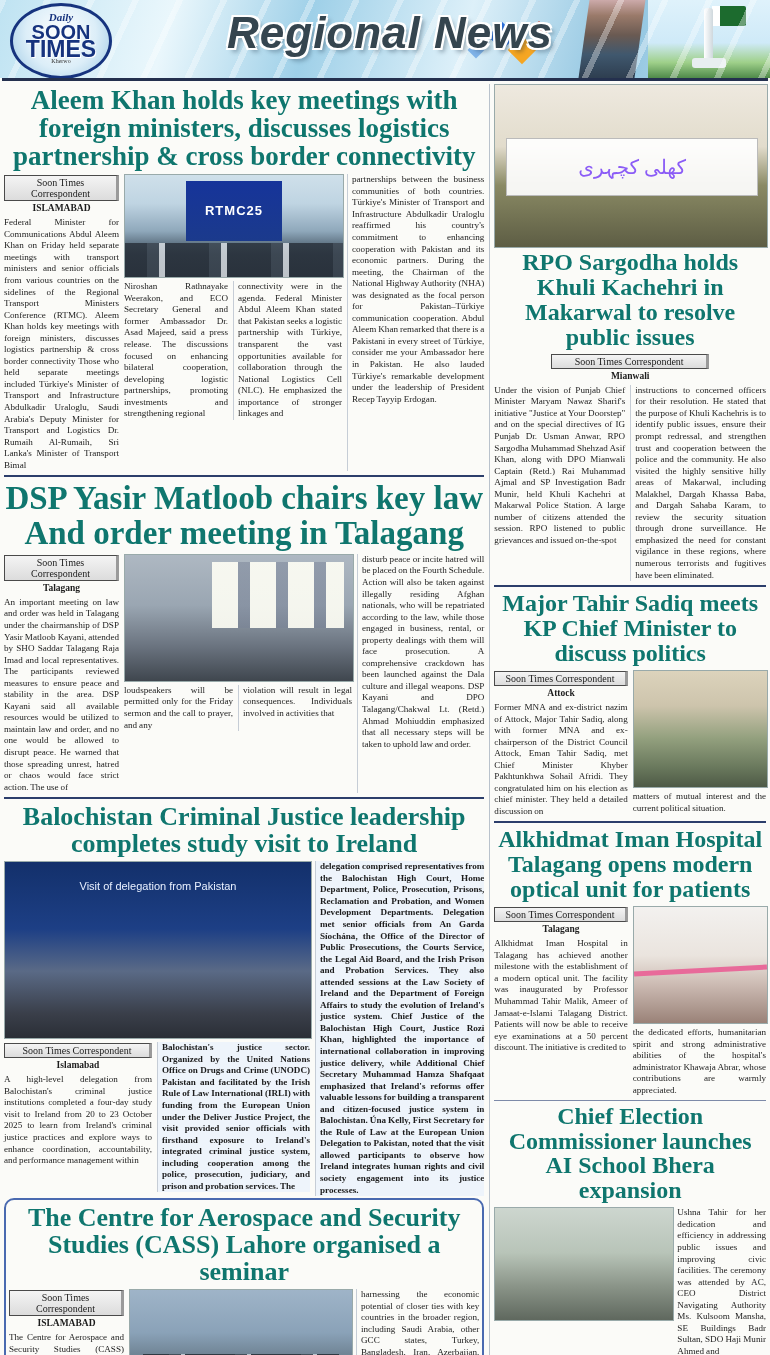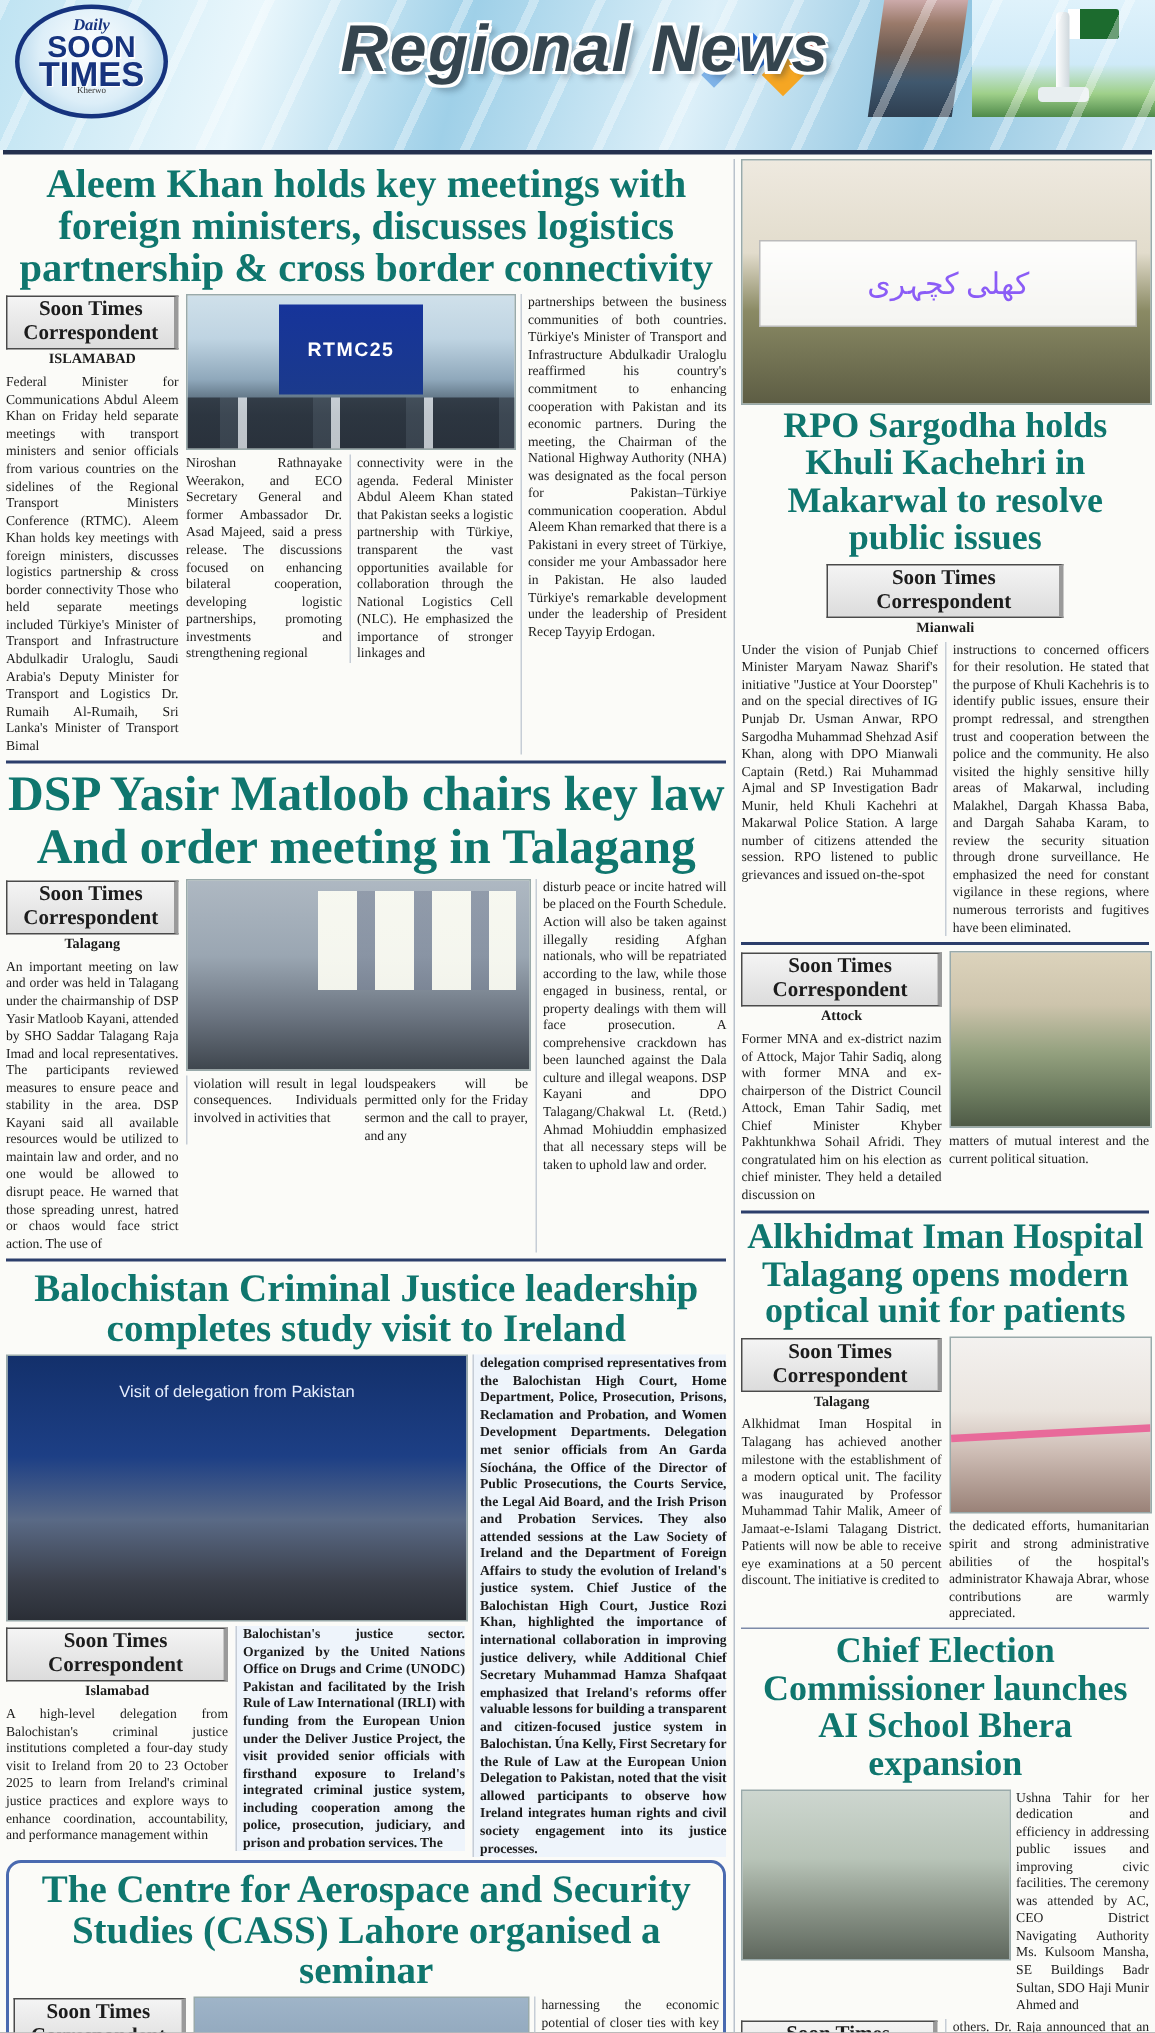--- a/index.html
+++ b/index.html
@@ -1,19 +1,19 @@
 <!DOCTYPE html>
 <html><head>
 <meta charset="utf-8">
 <style>
   html,body{margin:0;padding:0;background:#888;}
   .page{position:relative;width:770px;height:1355px;margin:0 auto;background:#fbfbf8;overflow:hidden;
         font-family:"Liberation Serif",serif;color:#1c1c1c;}
   
-  .masthead{position:relative;height:100px;overflow:hidden;
+  .masthead{position:relative;height:78px;overflow:hidden;
     background:linear-gradient(105deg,#bfe3f2 0%,#eaf7fc 22%,#9fd0e8 40%,#ddf0f9 60%,#8fc4e0 80%,#cfe8f4 100%);}
   .masthead:after{content:"";position:absolute;inset:0;
     background:repeating-linear-gradient(115deg,rgba(255,255,255,.35) 0 6px,transparent 6px 40px);}
   .logo-oval{position:absolute;left:10px;top:3px;width:96px;height:70px;border-radius:50%;
     border:3px solid #16337e;background:radial-gradient(circle at 50% 40%,#ffffff 0%,#dceef8 55%,#9cc8e4 100%);
     text-align:center;z-index:3;overflow:hidden;}
   .logo-swirl{position:absolute;left:-18px;top:30px;width:130px;height:60px;border-radius:50%;
     border:6px solid rgba(240,130,30,.75);border-top-color:transparent;border-left-color:rgba(220,40,40,.7);transform:rotate(-12deg);}
   .logo-daily{font-family:"Liberation Serif",serif;font-style:italic;font-weight:bold;font-size:11px;color:#16337e;margin-top:5px;position:relative;}
   .logo-soon{font-family:"Liberation Sans",sans-serif;font-weight:bold;font-size:20px;line-height:18px;color:#16337e;
@@ -50,21 +50,21 @@
     font-family:"Liberation Serif",serif;}
   .h-aleem{font-size:27px;}
   .h-dsp{font-size:33px;}
   .h-baloch{font-size:26px;}
   .h-cass{font-size:26px;}
   .h-rpo{font-size:24px;}
   .h-tahir{font-size:24px;}
   .h-alkh{font-size:24px;}
   .h-cec{font-size:24px;}
   .byline{margin:1px auto 2px auto;border:1px solid #4a4a4a;border-right:3px solid #9a9a9a;
-    background:linear-gradient(180deg,#f4f4f4,#dcdcdc);text-align:center;font-weight:bold;font-size:14px;
+    background:linear-gradient(180deg,#f4f4f4,#dcdcdc);text-align:center;font-weight:normal;font-size:10px;
     padding:1px 2px;max-width:150px;}
   .dateline{text-align:center;font-weight:bold;font-size:9.5px;margin:1px 0 4px 0;}
   .bt{font-size:9.1px;line-height:1.27;text-align:justify;word-spacing:-0.3px;}
   .row{display:flex;gap:5px;}
   .minicols{display:flex;gap:5px;margin-top:3px;}
   .minicols>div{flex:1;}
   .tint{background:#eef4fb;font-weight:bold;}
   .vline{border-left:1px solid #c6cdd6;padding-left:4px;}
   
   .photo{position:relative;width:100%;border:1px solid #9aa;overflow:hidden;}
@@ -150,22 +150,22 @@
         <div class="headline h-dsp">DSP Yasir Matloob chairs key law And order meeting in Talagang</div>
         <div class="row">
           <div style="width:115px;flex:none;">
             <div class="byline">Soon Times Correspondent</div>
             <div class="dateline">Talagang</div>
             <div class="bt">An important meeting on law and order was held in Talagang under the chairmanship of DSP Yasir Matloob Kayani, attended by SHO Saddar Talagang Raja Imad and local representatives. The participants reviewed measures to ensure peace and stability in the area. DSP Kayani said all available resources would be utilized to maintain law and order, and no one would be allowed to disrupt peace. He warned that those spreading unrest, hatred or chaos would face strict action. The use of</div>
           </div>
           <div style="width:228px;flex:none;">
             <div class="photo ph-dsp"></div>
             <div class="minicols">
+              <div class="bt">loudspeakers will be permitted only for the Friday sermon and the call to prayer, and any</div>
               <div class="bt vline">violation will result in legal consequences. Individuals involved in activities that</div>
-              <div class="bt">loudspeakers will be permitted only for the Friday sermon and the call to prayer, and any</div>
             </div>
           </div>
           <div class="bt vline" style="flex:1;">disturb peace or incite hatred will be placed on the Fourth Schedule. Action will also be taken against illegally residing Afghan nationals, who will be repatriated according to the law, while those engaged in business, rental, or property dealings with them will face prosecution. A comprehensive crackdown has been launched against the Dala culture and illegal weapons. DSP Kayani and DPO Talagang/Chakwal Lt. (Retd.) Ahmad Mohiuddin emphasized that all necessary steps will be taken to uphold law and order.</div>
         </div>
       </div>
 
       <hr class="sep">
 
       <div>
         <div class="headline h-baloch">Balochistan Criminal Justice leadership completes study visit to Ireland</div>
@@ -215,20 +215,21 @@
         <div class="dateline">Mianwali</div>
         <div class="row">
           <div class="bt" style="flex:1;">Under the vision of Punjab Chief Minister Maryam Nawaz Sharif's initiative "Justice at Your Doorstep" and on the special directives of IG Punjab Dr. Usman Anwar, RPO Sargodha Muhammad Shehzad Asif Khan, along with DPO Mianwali Captain (Retd.) Rai Muhammad Ajmal and SP Investigation Badr Munir, held Khuli Kachehri at Makarwal Police Station. A large number of citizens attended the session. RPO listened to public grievances and issued on-the-spot</div>
           <div class="bt vline" style="flex:1;">instructions to concerned officers for their resolution. He stated that the purpose of Khuli Kachehris is to identify public issues, ensure their prompt redressal, and strengthen trust and cooperation between the police and the community. He also visited the highly sensitive hilly areas of Makarwal, including Malakhel, Dargah Khassa Baba, and Dargah Sahaba Karam, to review the security situation through drone surveillance. He emphasized the need for constant vigilance in these regions, where numerous terrorists and fugitives have been eliminated.</div>
         </div>
       </div>
 
       <hr class="sep">
 
       <div>
+        <div class="headline h-tahir">Major Tahir Sadiq meets KP Chief Minister to discuss politics</div>
         <div class="row">
           <div style="flex:1;">
             <div class="byline">Soon Times Correspondent</div>
             <div class="dateline">Attock</div>
             <div class="bt">Former MNA and ex-district nazim of Attock, Major Tahir Sadiq, along with former MNA and ex-chairperson of the District Council Attock, Eman Tahir Sadiq, met Chief Minister Khyber Pakhtunkhwa Sohail Afridi. They congratulated him on his election as chief minister. They held a detailed discussion on</div>
           </div>
           <div style="flex:1;">
             <div class="photo ph-tahir"></div>
             <div class="bt" style="margin-top:3px;">matters of mutual interest and the current political situation.</div>
           </div>

